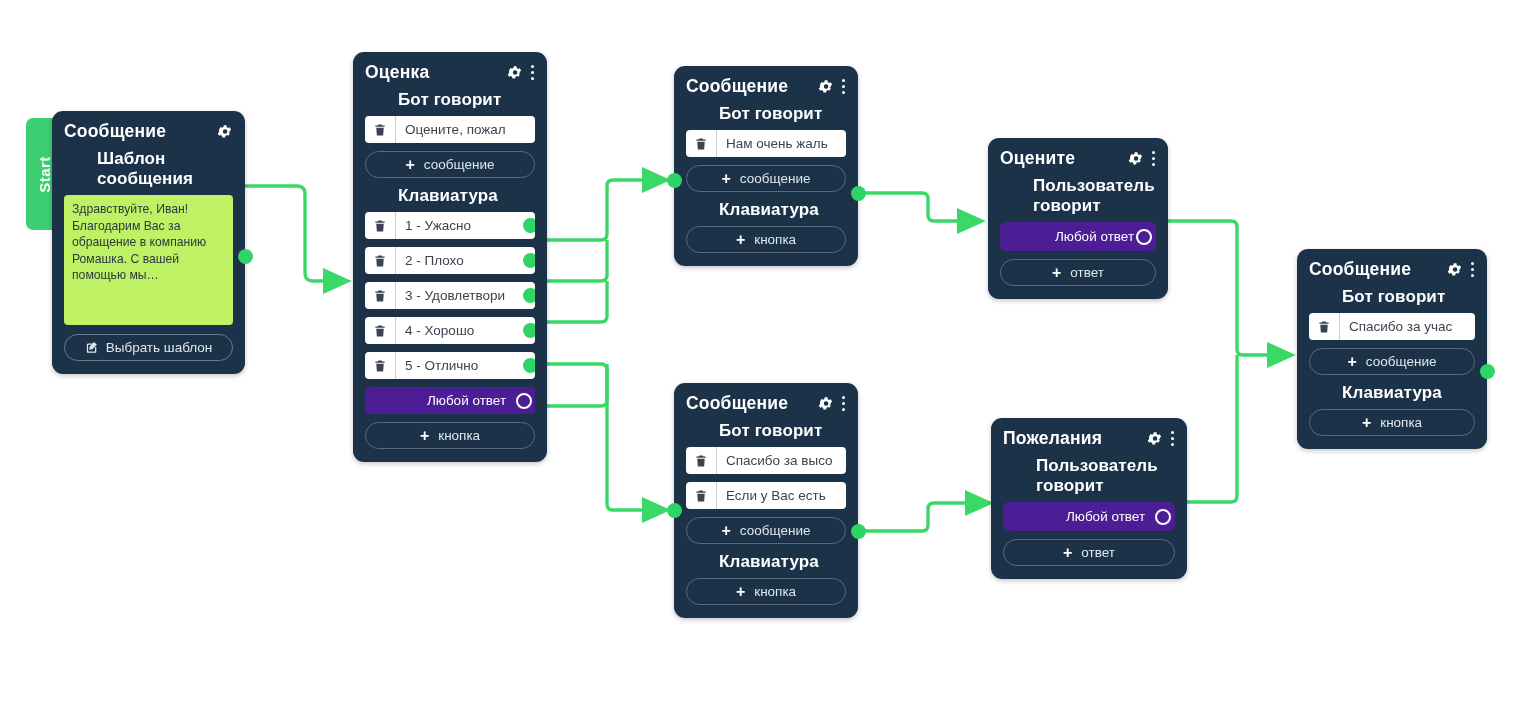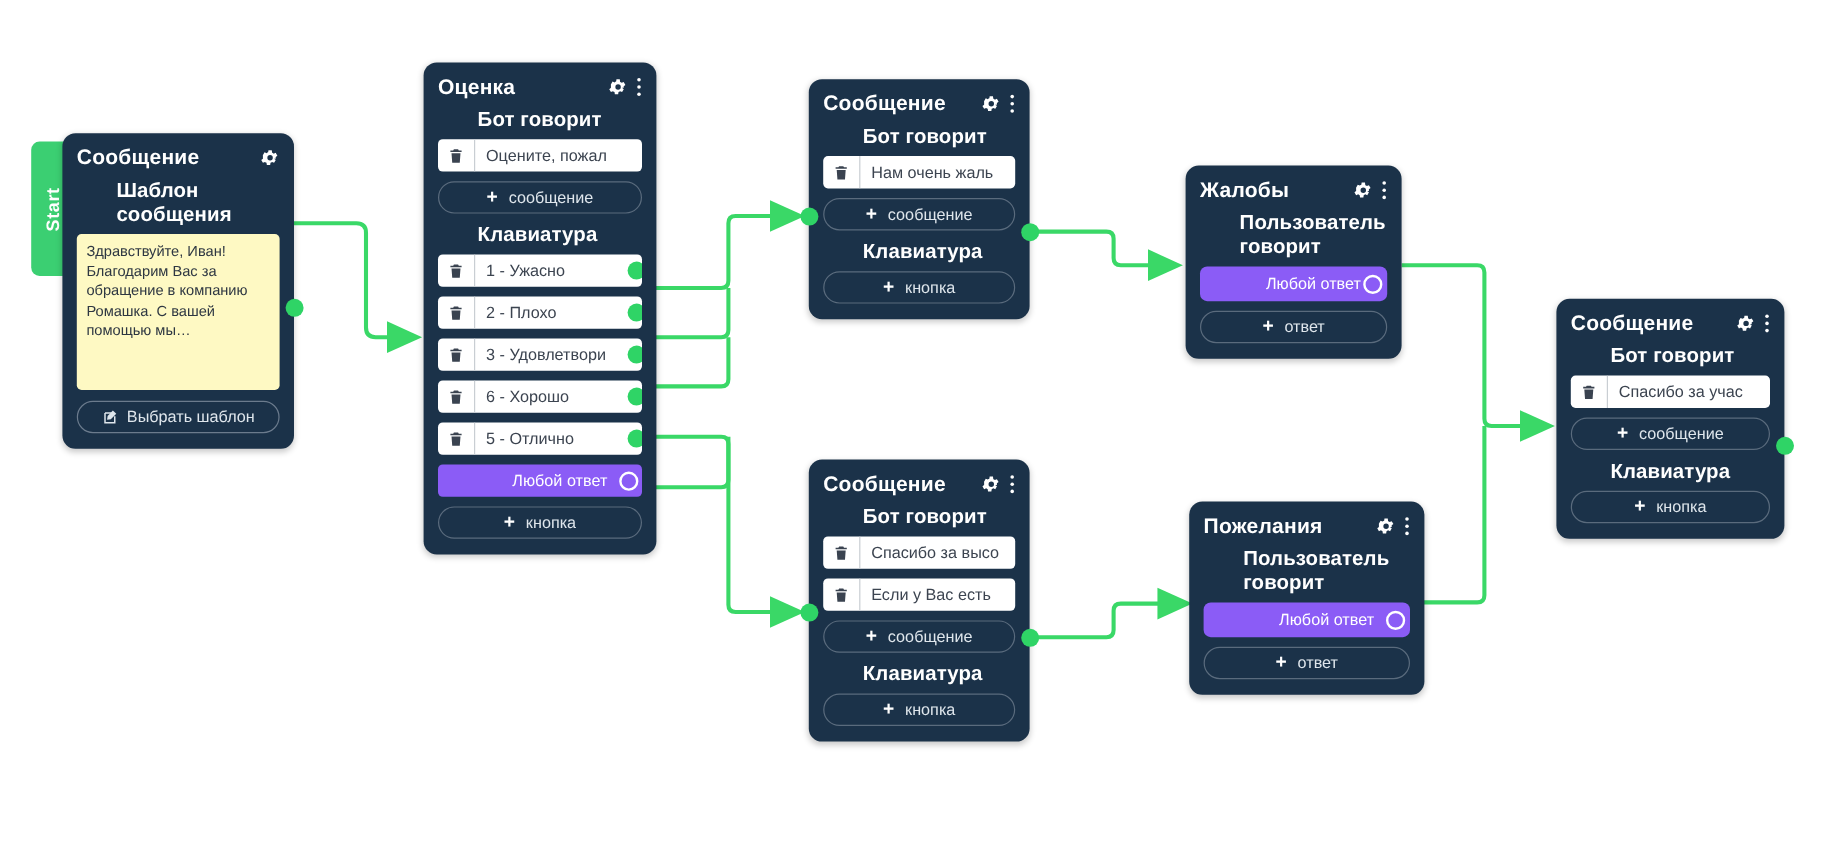--- a/index.html
+++ b/index.html
@@ -63,29 +63,29 @@
     height:27px;border:1.5px solid #5a6b7d;border-radius:14px;
     color:#dfe6ec;font-size:13.5px;margin-bottom:8px;
     background:transparent;box-sizing:border-box;
   }
   .pill .plus{font-size:16px;font-weight:bold;color:#ffffff;line-height:1;}
   .pill.template{gap:6px;border-color:#6b7b8d;}
   .pill.template .edit-ico{width:15px;height:15px;display:block;}
 
   
   .anybar{
-    position:relative;height:27px;border-radius:4px;background:#8b5cf6;
+    position:relative;height:27px;border-radius:4px;background:#4c1d95;
     display:flex;align-items:center;justify-content:center;
     color:#ffffff;font-size:13.5px;margin-bottom:8px;padding-left:33px;
   }
   .anybar.rounded{border-radius:6px;}
 
   
   .msgbox{
-    background:#fef9c3;border-radius:4px;padding:6px 8px;
+    background:#bef264;border-radius:4px;padding:6px 8px;
     font-size:12.2px;line-height:16.5px;color:#2e3742;
     margin-bottom:9px;
   }
 
   
   .port{
     position:absolute;width:15px;height:15px;border-radius:50%;
     background:#2fd466;z-index:8;
   }
   .port.ring{
@@ -224,21 +224,21 @@
       </span>
       <span class="txt">3 - Удовлетвори</span>
       <span class="port" style="right:-3px;top:6px;"></span>
     </div>
     <div class="row">
       <span class="trash">
         <svg viewBox="0 0 24 24" fill="#3a4350">
             <path d="M9 2.5h6l1 1.6h4v2.2H4V4.1h4zM5.6 8h12.8l-1 13.5H6.6z"></path>
           </svg>
       </span>
-      <span class="txt">6 - Хорошо</span>
+      <span class="txt">4 - Хорошо</span>
       <span class="port" style="right:-3px;top:6px;"></span>
     </div>
     <div class="row">
       <span class="trash">
         <svg viewBox="0 0 24 24" fill="#3a4350">
             <path d="M9 2.5h6l1 1.6h4v2.2H4V4.1h4zM5.6 8h12.8l-1 13.5H6.6z"></path>
           </svg>
       </span>
       <span class="txt">5 - Отлично</span>
       <span class="port" style="right:-3px;top:6px;"></span>
@@ -286,21 +286,21 @@
     <div class="pill last-mb0">
       <span class="plus">+</span>
       <span>кнопка</span>
     </div>
     <div class="port right-edge" style="top:120px;"></div>
     <div class="port" style="left:-7.5px;top:107px;"></div>
   </div>
 
   <div class="node" style="left:988px;top:138px;width:180px;">
     <div class="node-head">
-      <div class="node-title">Жалобы</div>
+      <div class="node-title">Оцените</div>
       <div class="head-icons">
         <svg class="gear" viewBox="0 0 24 24" fill="#ffffff">
           <path d="M19.4 13a7.6 7.6 0 0 0 0-2l2-1.5-2-3.4-2.4 1a7.5 7.5 0 0 0-1.8-1L14.8 3H10.9l-.4 2.6c-.6.2-1.2.6-1.8 1l-2.4-1-2 3.4L4.4 11a7.6 7.6 0 0 0 0 2l-2 1.5 2 3.4 2.4-1c.6.5 1.1.8 1.8 1l.4 2.6h3.9l.4-2.6c.6-.2 1.2-.6 1.8-1l2.4 1 2-3.4-2.1-1.5zM12.8 15.2a3.2 3.2 0 1 1 0-6.4 3.2 3.2 0 0 1 0 6.4z"></path>
         </svg>
         <div class="dots">
             <i></i>
             <i></i>
             <i></i>
           </div>
       </div>

